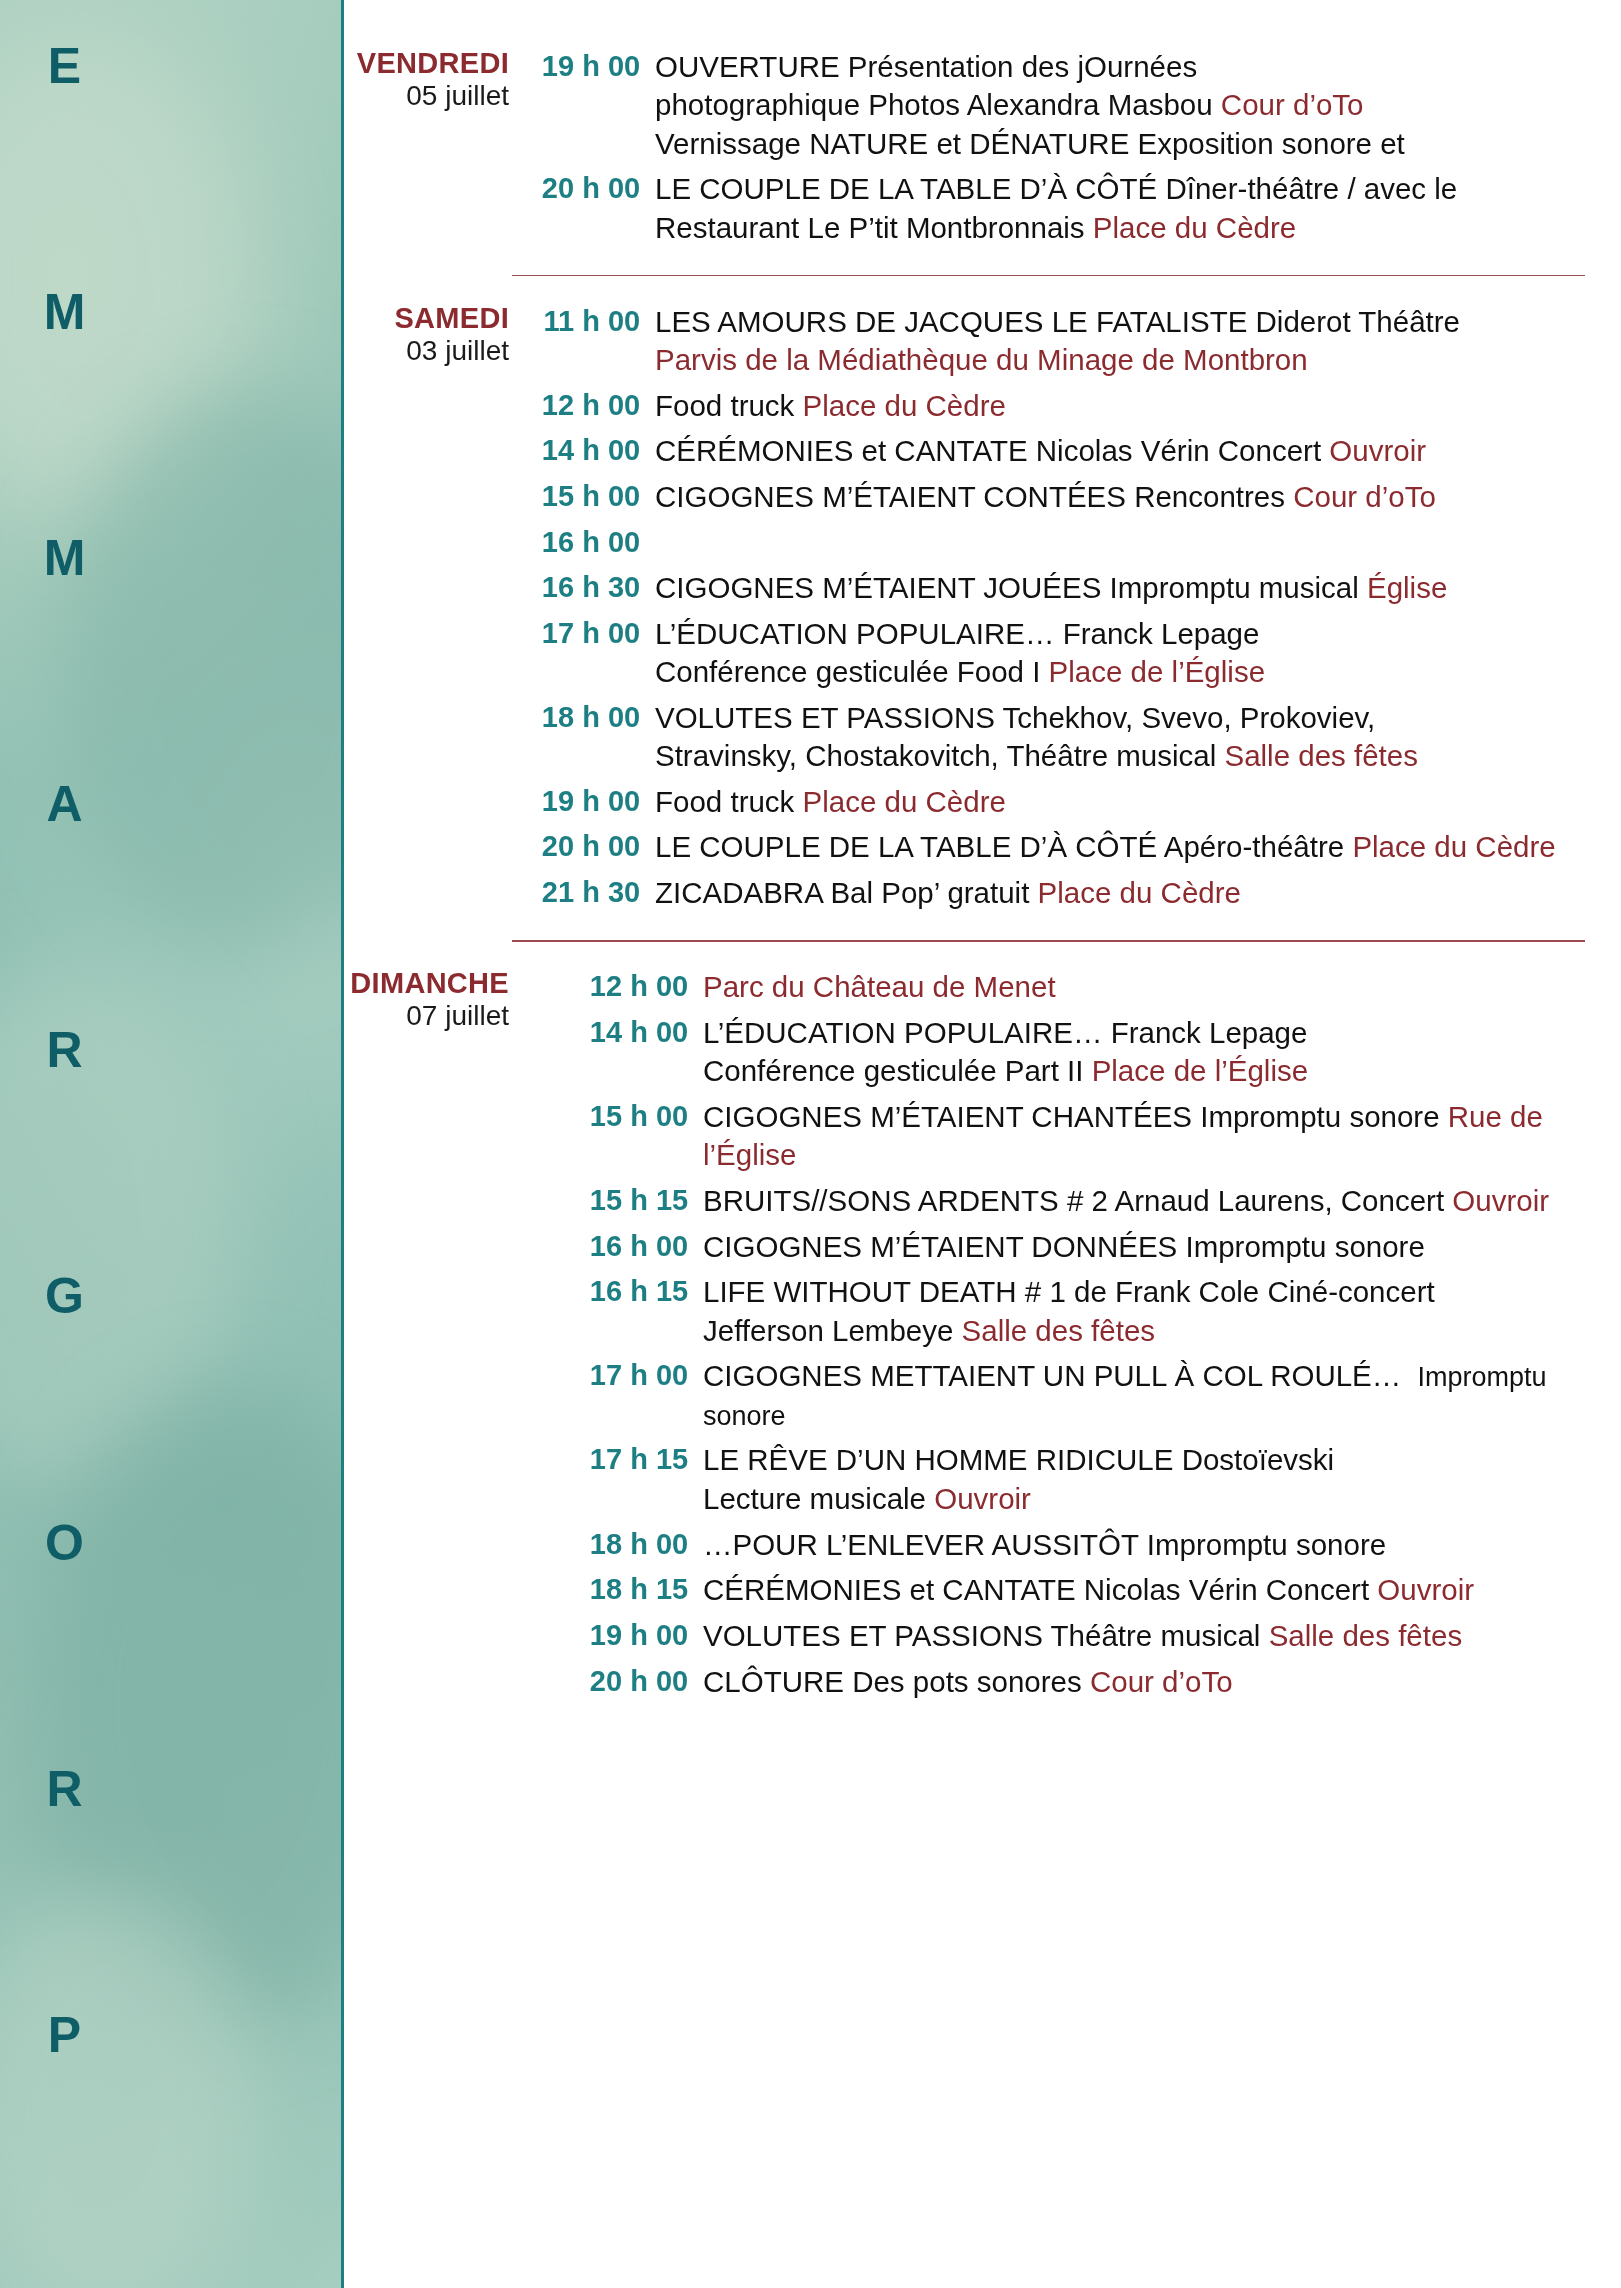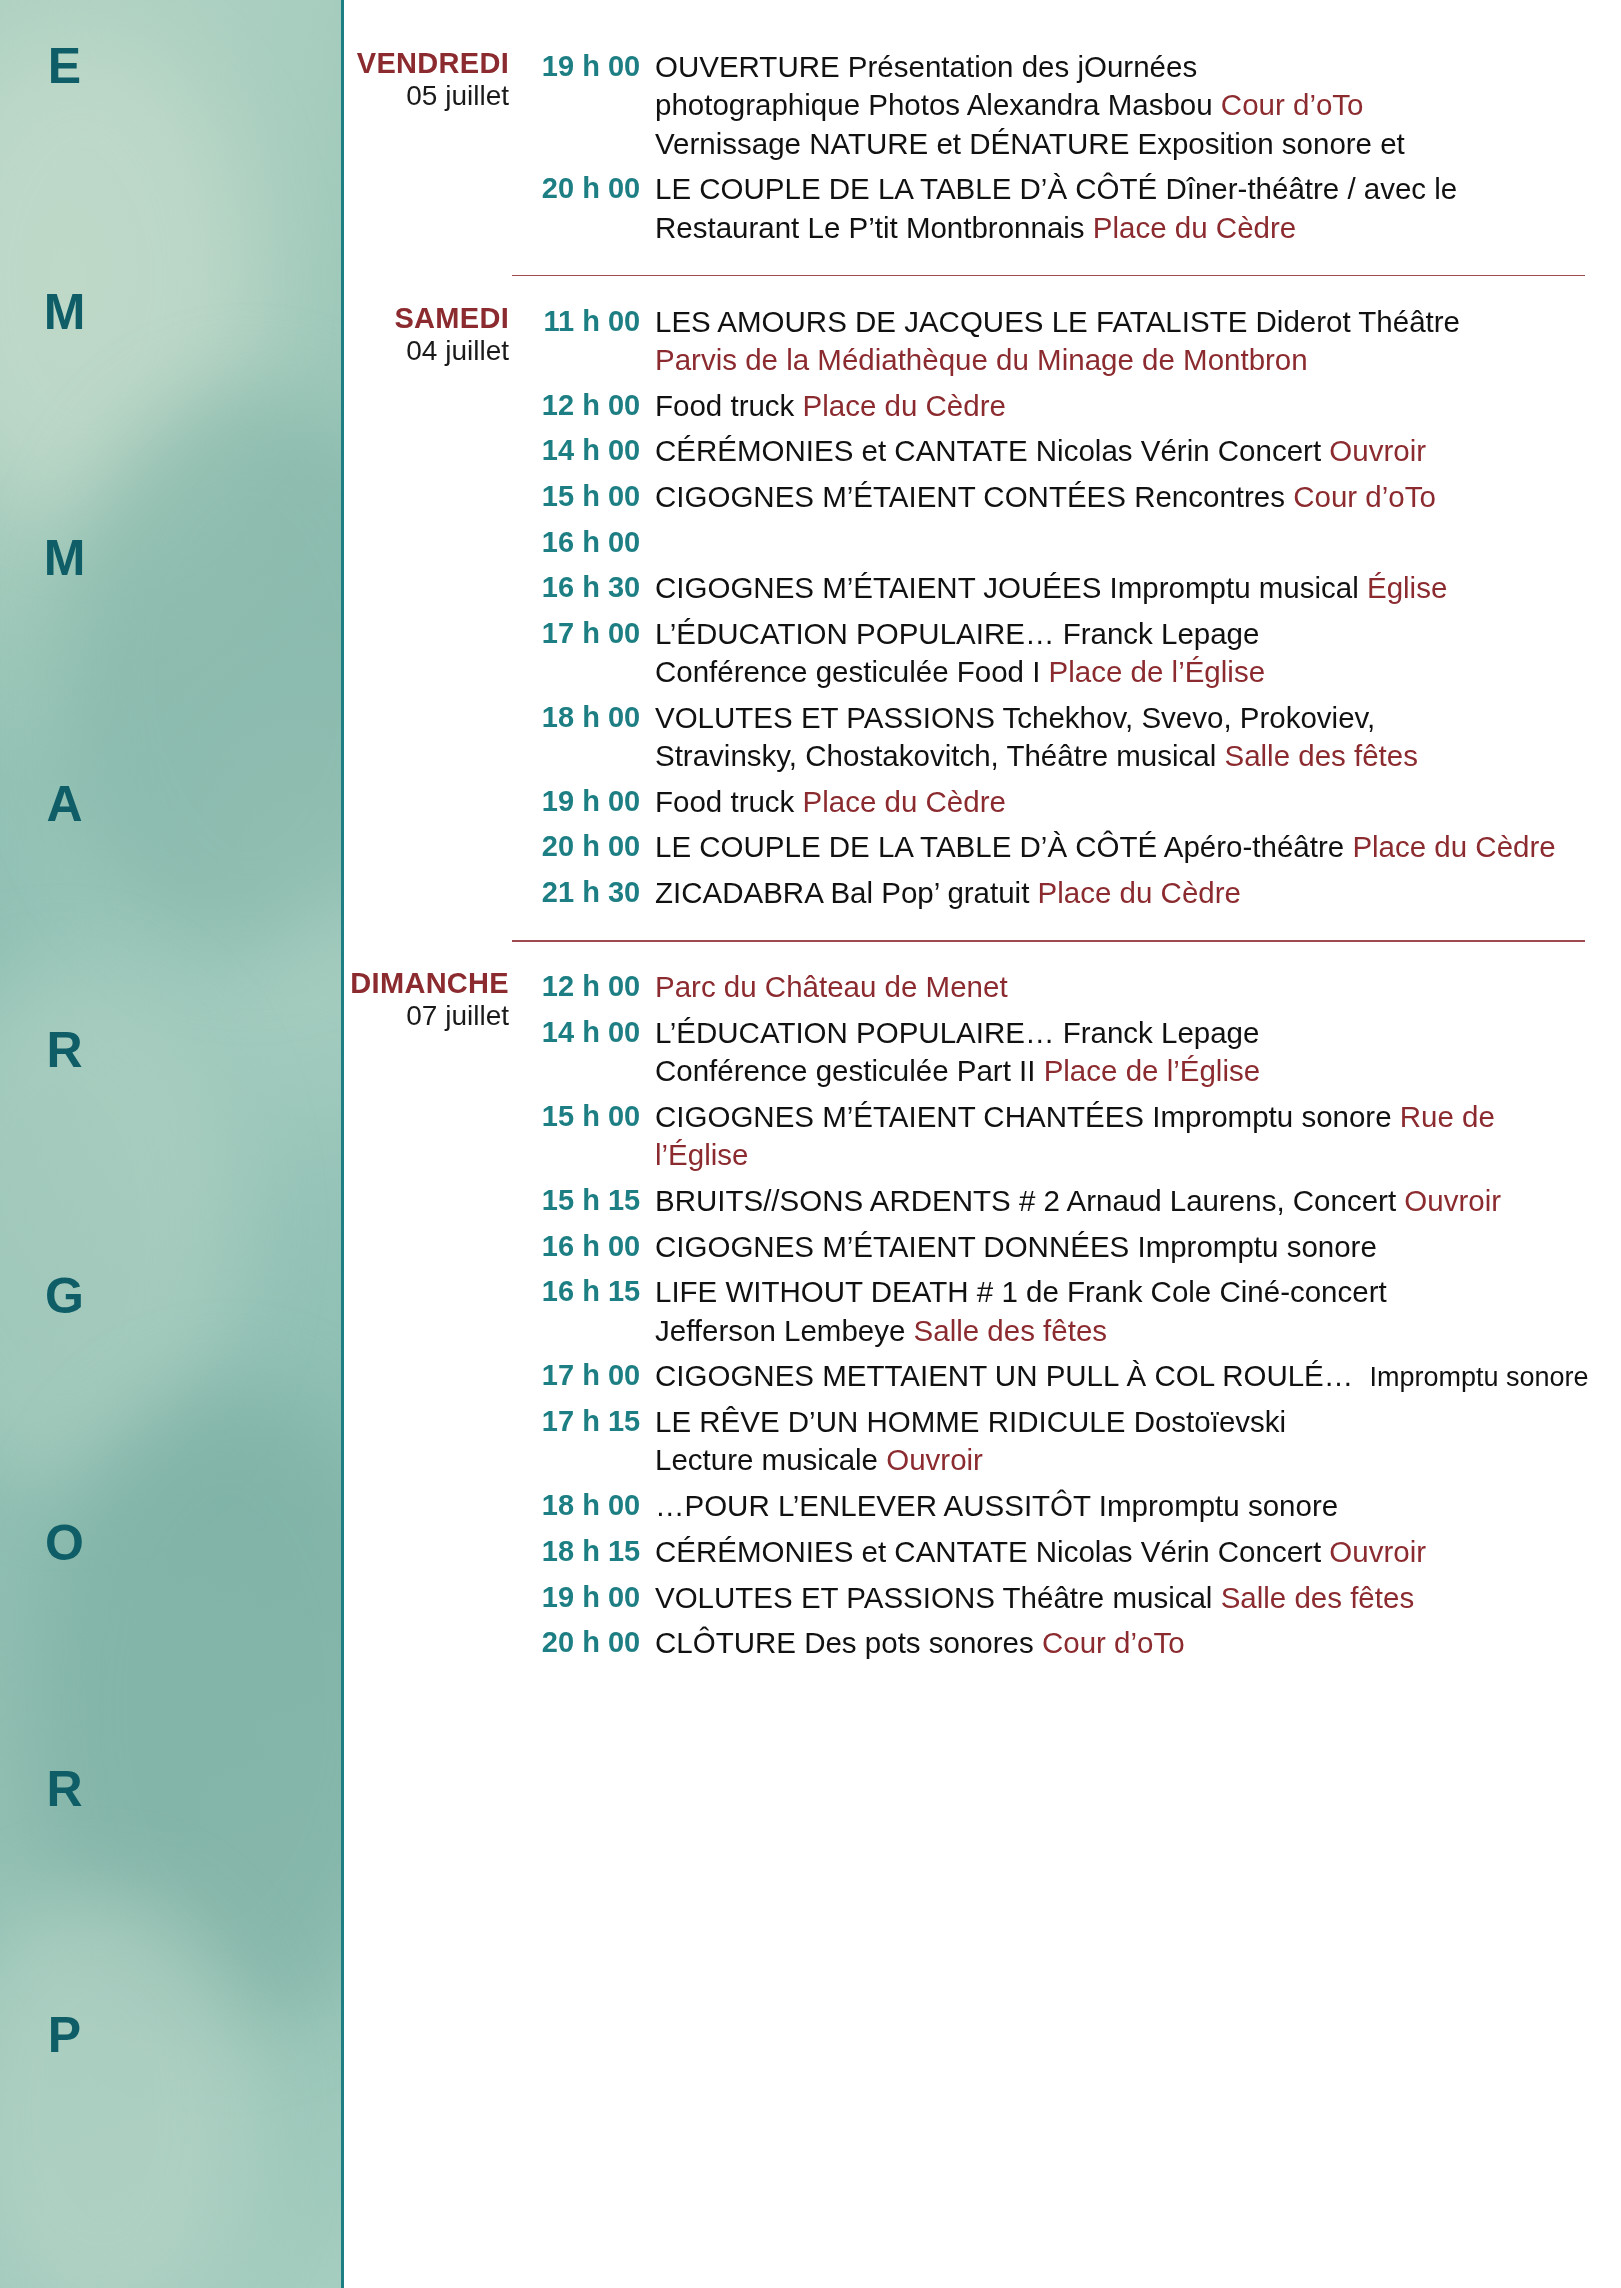--- a/index.html
+++ b/index.html
@@ -205,21 +205,21 @@
             <div class="ev-text">
               <div><span class="t-caps">LE COUPLE DE LA TABLE D’À CÔTÉ Dîner-théâtre / avec le</span></div>
               <div><span class="t-caps">Restaurant Le P’tit Montbronnais </span><span class="t-place">Place du Cèdre</span></div>
             </div>
           </div>
         </div>
       </div>
       <div class="day-block" style="padding-top: 28px; padding-bottom: 20px;">
         <div class="day-label">
           <div class="day-name">SAMEDI</div>
-          <div class="day-date">04 juillet</div>
+          <div class="day-date">03 juillet</div>
         </div>
         <div class="events">
           <div class="event">
             <div class="ev-time">11 h 00</div>
             <div class="ev-text">
               <div><span class="t-caps">LES AMOURS DE JACQUES LE FATALISTE Diderot Théâtre</span></div>
               <div><span class="t-place">Parvis de la Médiathèque du Minage de Montbron</span></div>
             </div>
           </div>
           <div class="event">
@@ -276,21 +276,21 @@
             </div>
           </div>
           <div class="event">
             <div class="ev-time">21 h 30</div>
             <div class="ev-text">
               <div><span class="t-caps">ZICADABRA Bal Pop’ gratuit </span><span class="t-place">Place du Cèdre</span></div>
             </div>
           </div>
         </div>
       </div>
-      <div class="day-block" style="padding-top: 28px; padding-bottom: 37px;">
+      <div class="day-block" style="padding-top: 28px; padding-bottom: 37px; gap: 48px;">
         <div class="day-label">
           <div class="day-name">DIMANCHE</div>
           <div class="day-date">07 juillet</div>
         </div>
         <div class="events">
           <div class="event">
             <div class="ev-time">12 h 00</div>
             <div class="ev-text">
               <div><span class="t-place">Parc du Château de Menet</span></div>
             </div>

